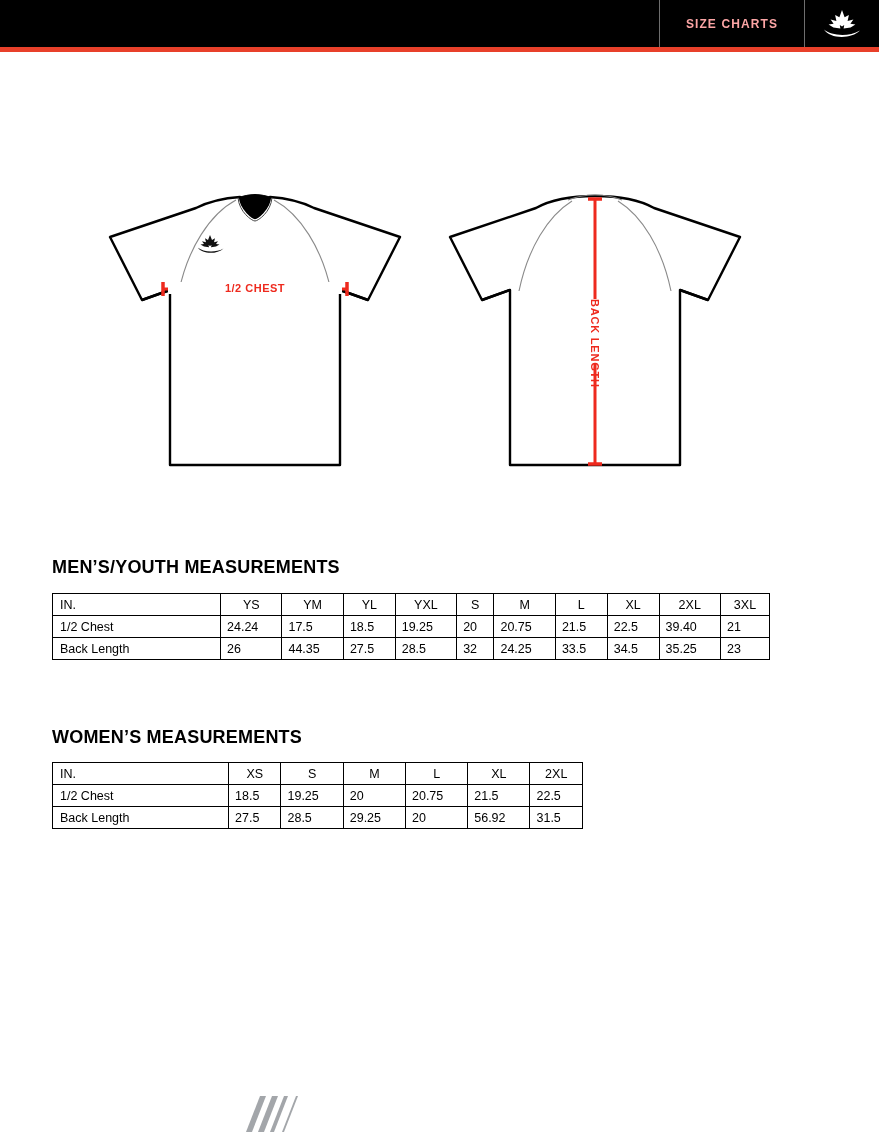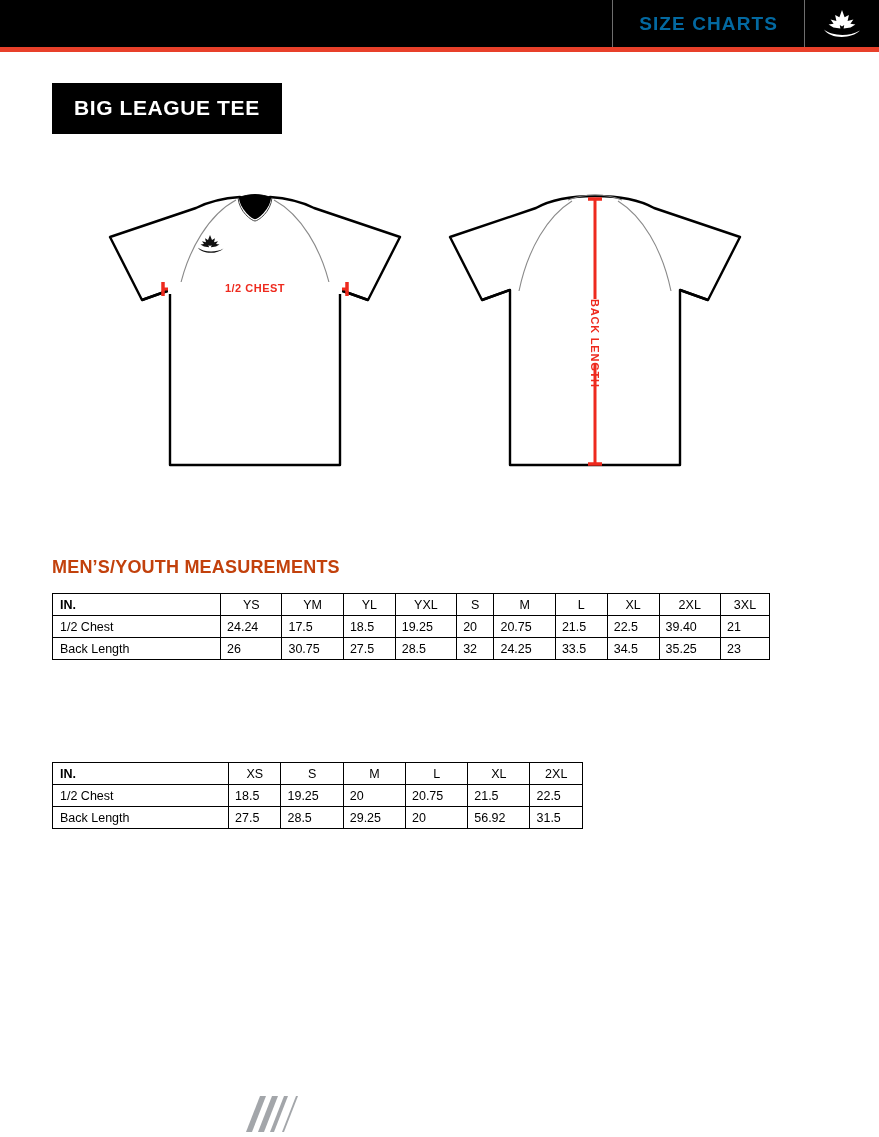--- a/index.html
+++ b/index.html
@@ -28,22 +28,22 @@
     align-items: center;
     justify-content: flex-end;
   }
   .header-divider {
     width: 1px;
     height: 47px;
     background: #6e6e6e;
     flex: 0 0 auto;
   }
   .header-title {
-    color: #0369a1;
-    font-size: 19px;
+    color: #fca5a5;
+    font-size: 12px;
     font-weight: bold;
     letter-spacing: 1.1px;
     padding: 0 26px;
     white-space: nowrap;
   }
   .header-logo {
     width: 74px;
     height: 47px;
     display: flex;
     align-items: center;
@@ -107,21 +107,21 @@
     transform-origin: center center;
   }
 
   
   .section-heading {
     position: absolute;
     left: 52px;
     font-size: 18px;
     font-weight: bold;
     letter-spacing: 0.2px;
-    color: #c2410c;
+    color: #000000;
     white-space: nowrap;
   }
   #mens-heading  { top: 557px; }
   #womens-heading{ top: 727px; }
 
   
   .size-table {
     position: absolute;
     left: 52px;
     border-collapse: collapse;
@@ -135,21 +135,21 @@
     border: 1.5px solid #000000;
     height: 22px;
     padding: 2px 6px;
     font-weight: normal;
     vertical-align: middle;
   }
   .size-table .rowlabel {
     text-align: left;
     padding-left: 7px;
   }
-  .size-table thead .rowlabel { font-weight: bold; margin-left: 8px; }
+  .size-table thead .rowlabel { font-weight: normal; margin-left: 8px; }
 
   
   .footer {
     position: absolute;
     left: 0;
     top: 1090px;
     width: 879px;
     height: 47px;
   }
   .slashes-left {
@@ -169,23 +169,20 @@
     <div class="header-divider"></div>
     <div class="header-logo">
       <svg width="48" height="32" viewBox="0 0 48 32">
         <path d="M24 2 L26.6 9.3 L30.9 6.9 L29.6 13.1 L35.4 11.6 L32.4 15.7 L37.4 16.6 L32.6 19.6 L25.6 20.4 L26.2 17.1 L24 18.6 L21.8 17.1 L22.4 20.4 L15.4 19.6 L10.6 16.6 L15.6 15.7 L12.6 11.6 L18.4 13.1 L17.1 6.9 L21.4 9.3 Z" fill="#ffffff"></path>
         <path d="M6 21.5 C13 27.5 30 29.5 42 22.5 C33 31.5 12 31 6 21.5 Z" fill="#ffffff"></path>
       </svg>
     </div>
   </div>
   <div class="header-stripe"></div>
 
-  <div class="product-title-box">
-    <span>BIG LEAGUE TEE</span>
-  </div>
 
   <div class="diagrams">
 
     <div class="shirt-front">
       <svg width="310" height="290" viewBox="0 0 310 290">
 
         <path d="M96 18 C110 11 125 8 140 7 C141 20 154 28 155 28 C156 28 169 20 170 7
                  C185 8 200 11 214 18 L300 47 L268 110 L240 100 L240 275 L70 275 L70 100 L42 110 L10 47 Z" fill="#ffffff" stroke="#000000" stroke-width="2.4" stroke-linejoin="round"></path>
 
         <path d="M140 7 C141 20 154 28 155 28 C156 28 169 20 170 7
@@ -264,33 +261,34 @@
         <td>20</td>
         <td>20.75</td>
         <td>21.5</td>
         <td>22.5</td>
         <td>39.40</td>
         <td>21</td>
       </tr>
       <tr>
         <td class="rowlabel">Back Length</td>
         <td>26</td>
-        <td>30.75</td>
+        <td>44.35</td>
         <td>27.5</td>
         <td>28.5</td>
         <td>32</td>
         <td>24.25</td>
         <td>33.5</td>
         <td>34.5</td>
         <td>35.25</td>
         <td>23</td>
       </tr>
     </tbody>
   </table>
 
+  <div class="section-heading" id="womens-heading">WOMEN’S MEASUREMENTS</div>
 
   <table class="size-table" id="womens-table">
     <thead>
       <tr>
         <th class="rowlabel" style="width:176px;">IN.</th>
         <th>XS</th>
         <th>S</th>
         <th>M</th>
         <th>L</th>
         <th>XL</th>

